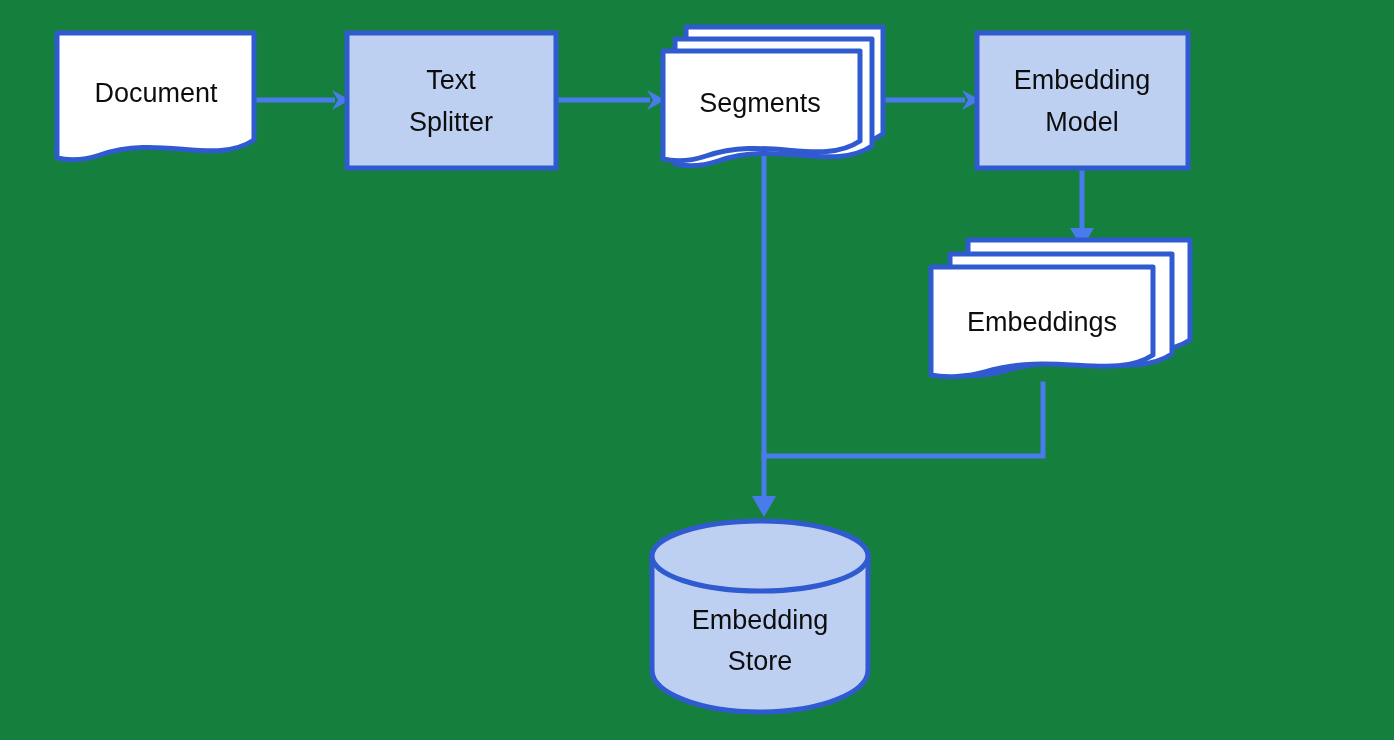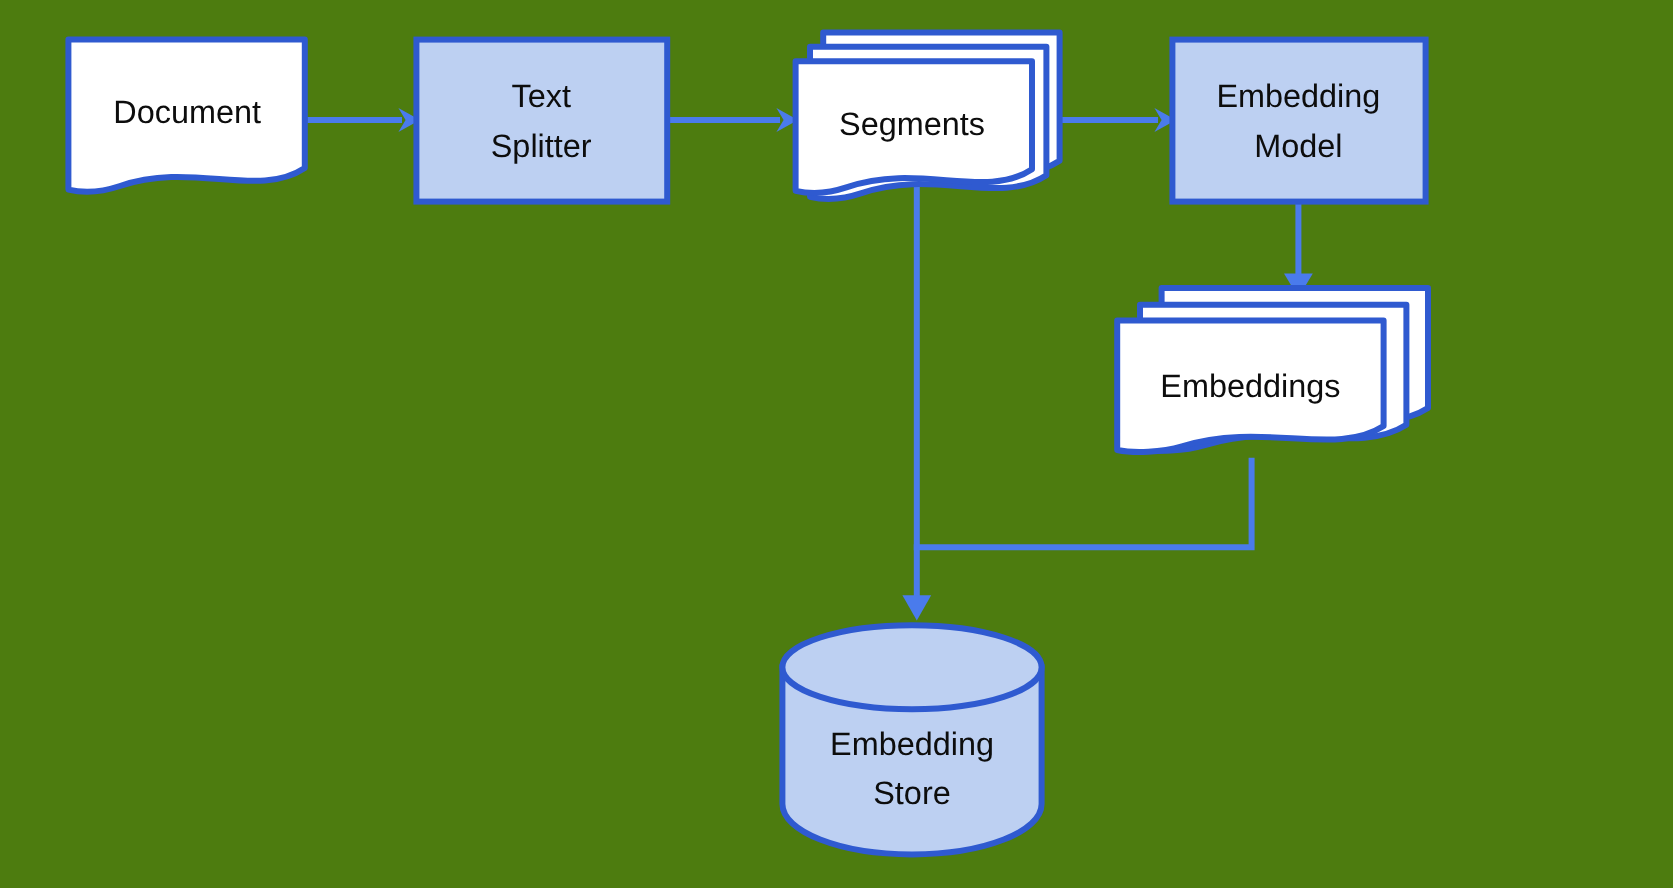--- a/index.html
+++ b/index.html
@@ -7,21 +7,21 @@
     padding: 0;
     background: #ffffff;
   }
   body {
     font-family: "Liberation Sans", sans-serif;
   }
   #canvas {
     position: relative;
     width: 1394px;
     height: 740px;
-    background: #4d7c0f;
+    background: #15803d;
     overflow: hidden;
   }
   #diagram-svg {
     position: absolute;
     left: 0;
     top: 0;
     width: 1394px;
     height: 740px;
   }
   .node-label {

